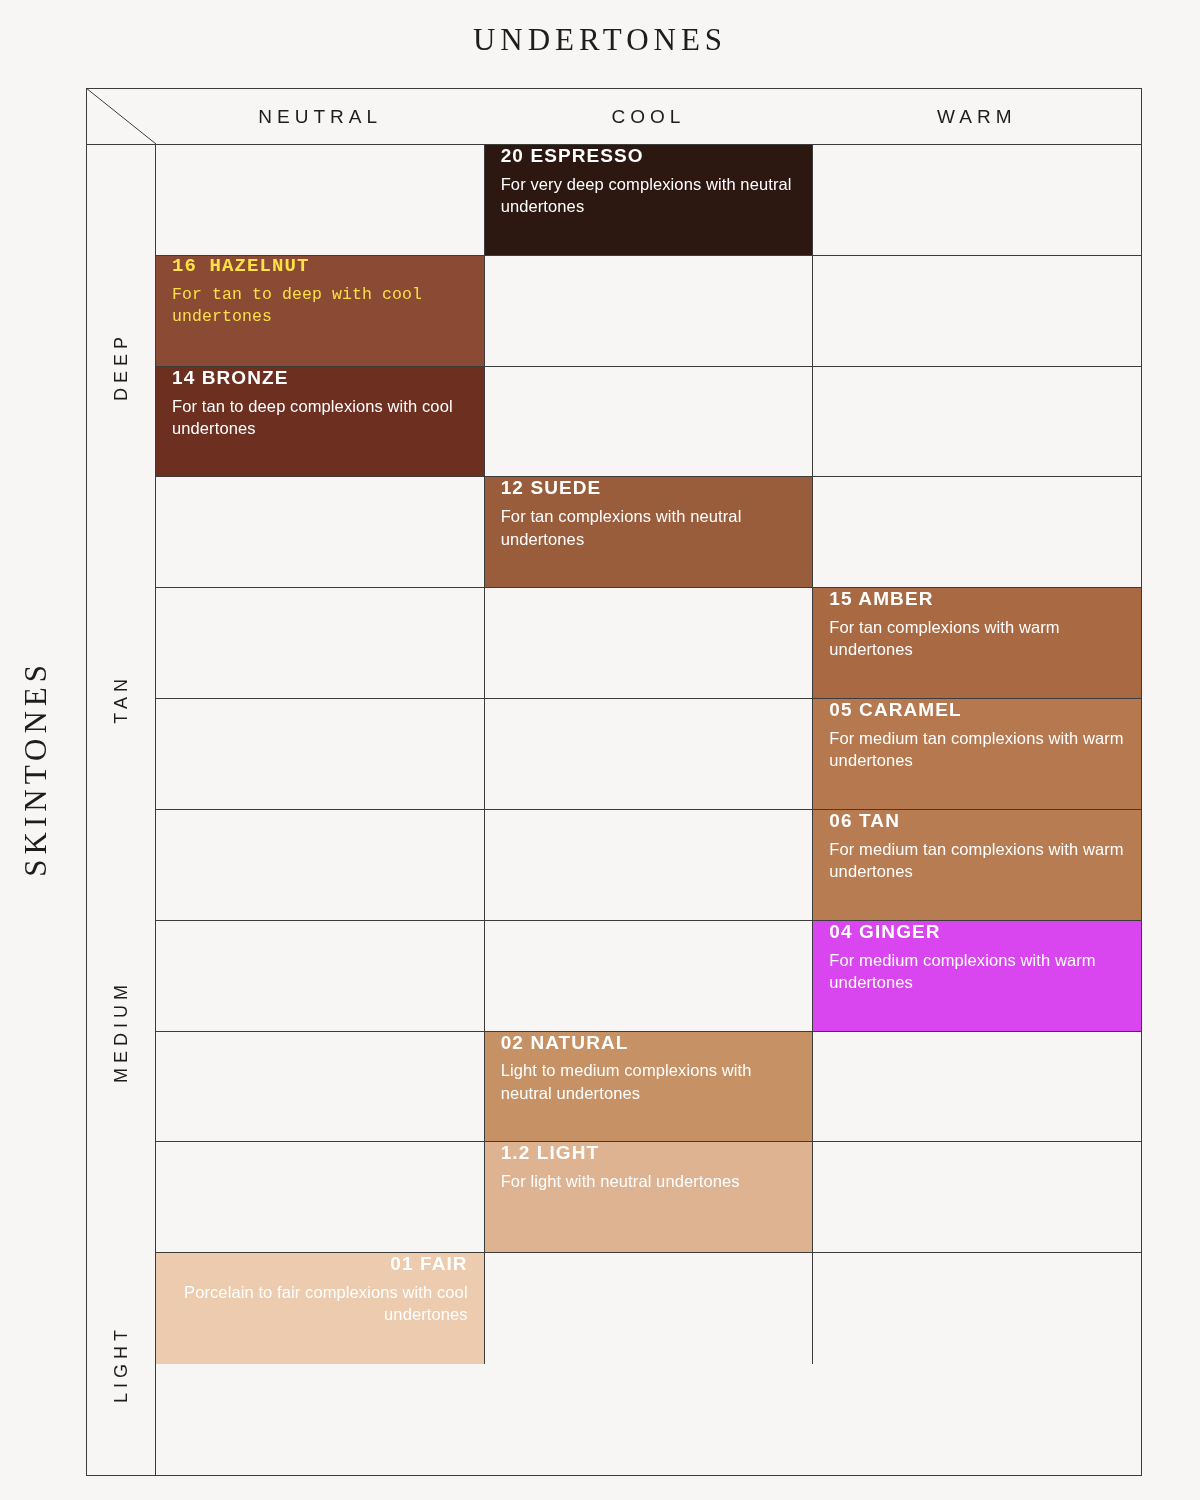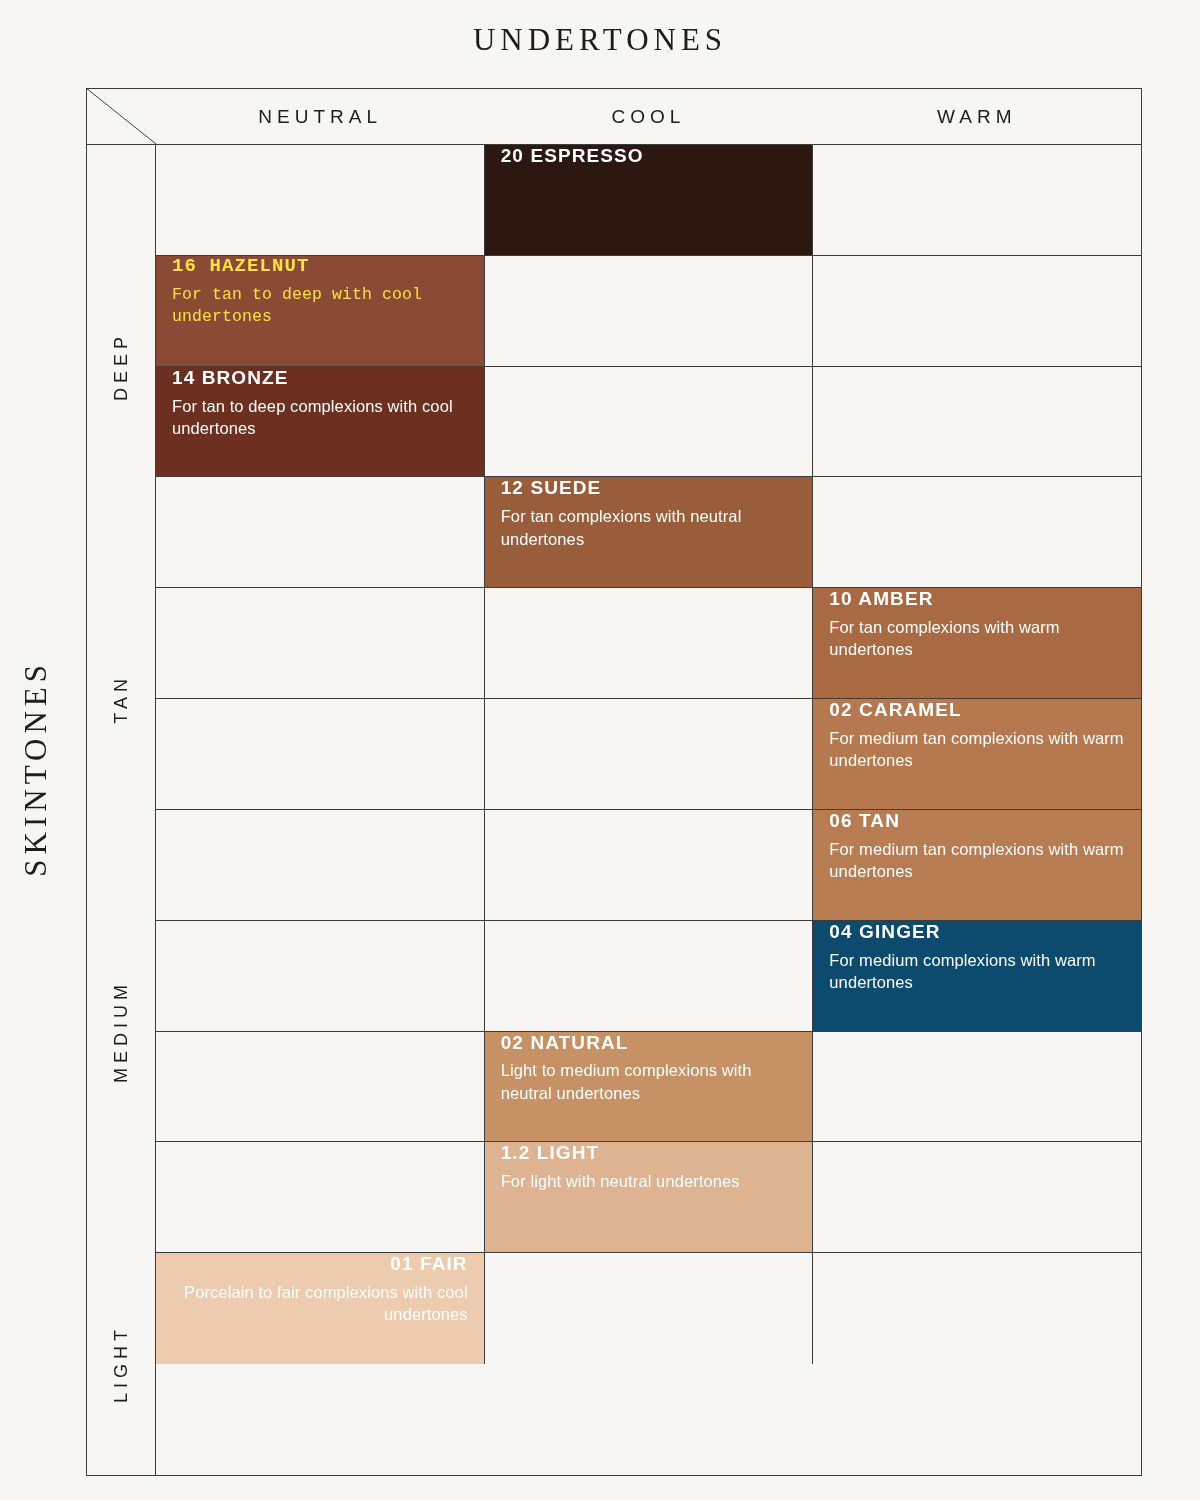--- a/index.html
+++ b/index.html
@@ -202,20 +202,21 @@
   <div class="band" style="top:1108.3px;height:221.7px;">
     <span>LIGHT</span>
   </div>
 </div>
 
 <div class="matrix" id="matrix">
     <div class="mrow">
       <div class="cell empty"></div>
       <div class="cell" style="background: rgb(45, 23, 17); color: rgb(255, 255, 255);">
         <div class="shade-name">20 ESPRESSO</div>
+        <div class="shade-desc">For very deep complexions with neutral undertones</div>
       </div>
       <div class="cell empty"></div>
     </div>
     <div class="mrow">
       <div class="cell" style="background: rgb(138, 74, 51); color: #fde047; font-family: Liberation Mono, monospace;">
         <div class="shade-name">16 HAZELNUT</div>
         <div class="shade-desc">For tan to deep with cool undertones</div>
       </div>
       <div class="cell empty"></div>
       <div class="cell empty"></div>
@@ -233,44 +234,44 @@
       <div class="cell" style="background: rgb(154, 93, 60); color: rgb(255, 255, 255);">
         <div class="shade-name">12 SUEDE</div>
         <div class="shade-desc">For tan complexions with neutral undertones</div>
       </div>
       <div class="cell empty"></div>
     </div>
     <div class="mrow">
       <div class="cell empty"></div>
       <div class="cell empty"></div>
       <div class="cell" style="background: rgb(169, 106, 67); color: rgb(255, 255, 255);">
-        <div class="shade-name">10 AMBER</div>
+        <div class="shade-name">15 AMBER</div>
         <div class="shade-desc">For tan complexions with warm undertones</div>
       </div>
     </div>
     <div class="mrow">
       <div class="cell empty"></div>
       <div class="cell empty"></div>
       <div class="cell" style="background: rgb(181, 120, 79); color: rgb(255, 255, 255);">
-        <div class="shade-name">02 CARAMEL</div>
+        <div class="shade-name">05 CARAMEL</div>
         <div class="shade-desc">For medium tan complexions with warm undertones</div>
       </div>
     </div>
     <div class="mrow">
       <div class="cell empty"></div>
       <div class="cell empty"></div>
       <div class="cell" style="background: rgb(184, 124, 82); color: rgb(255, 255, 255);">
         <div class="shade-name">06 TAN</div>
         <div class="shade-desc">For medium tan complexions with warm undertones</div>
       </div>
     </div>
     <div class="mrow">
       <div class="cell empty"></div>
       <div class="cell empty"></div>
-      <div class="cell" style="background: #0c4a6e; color: rgb(255, 255, 255);">
+      <div class="cell" style="background: #d946ef; color: rgb(255, 255, 255);">
         <div class="shade-name">04 GINGER</div>
         <div class="shade-desc">For medium complexions with warm undertones</div>
       </div>
     </div>
     <div class="mrow">
       <div class="cell empty"></div>
       <div class="cell" style="background: rgb(199, 145, 102); color: rgb(255, 255, 255);">
         <div class="shade-name">02 NATURAL</div>
         <div class="shade-desc">Light to medium complexions with neutral undertones</div>
       </div>

